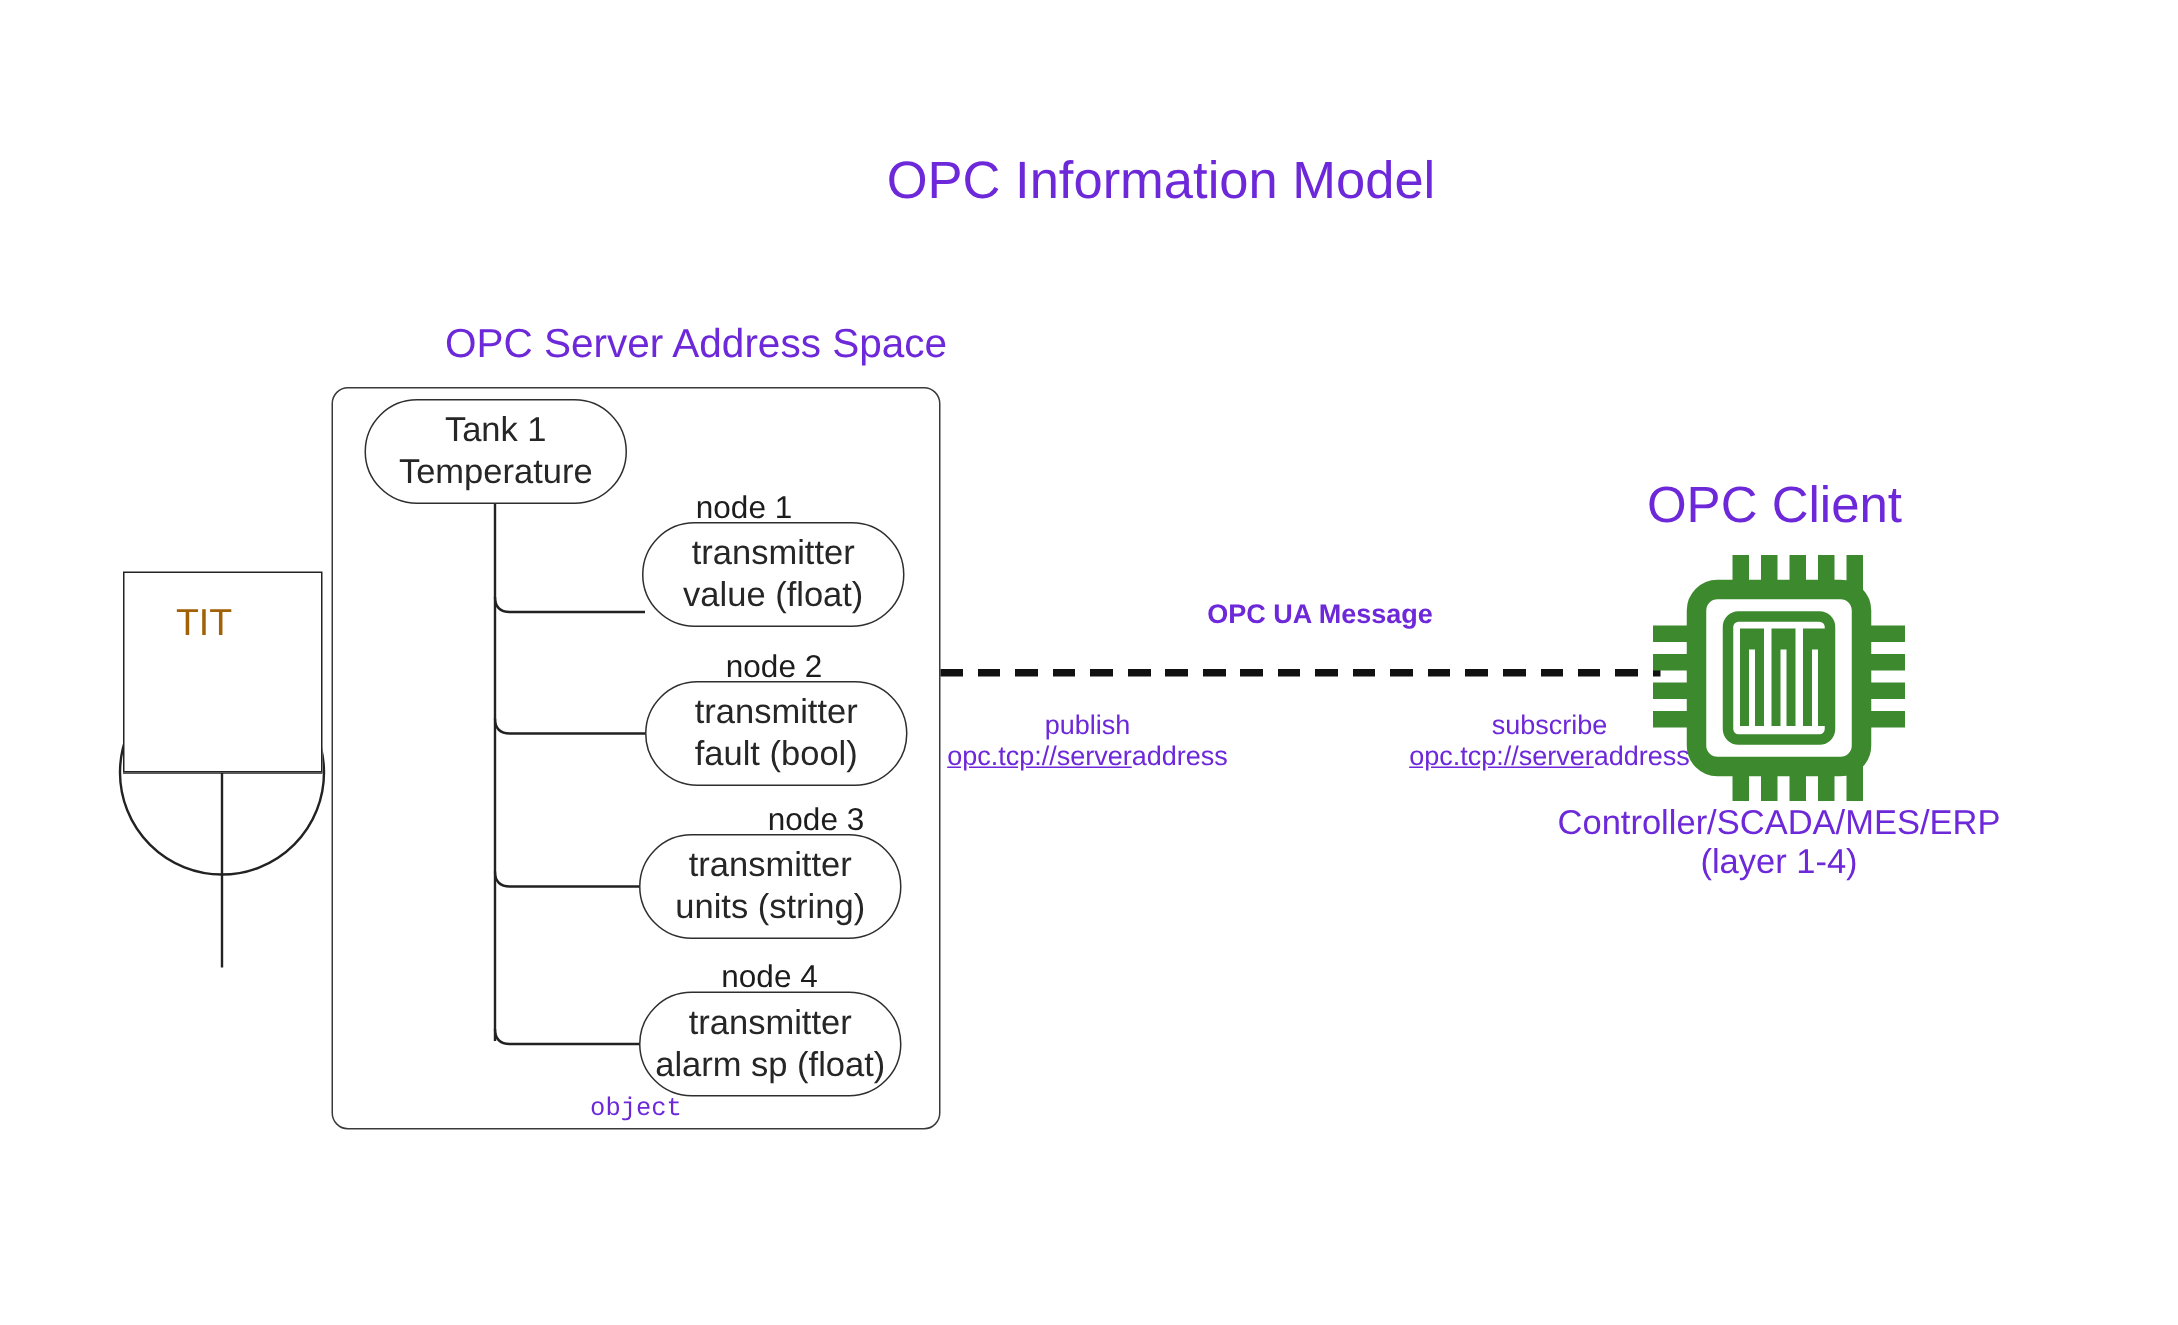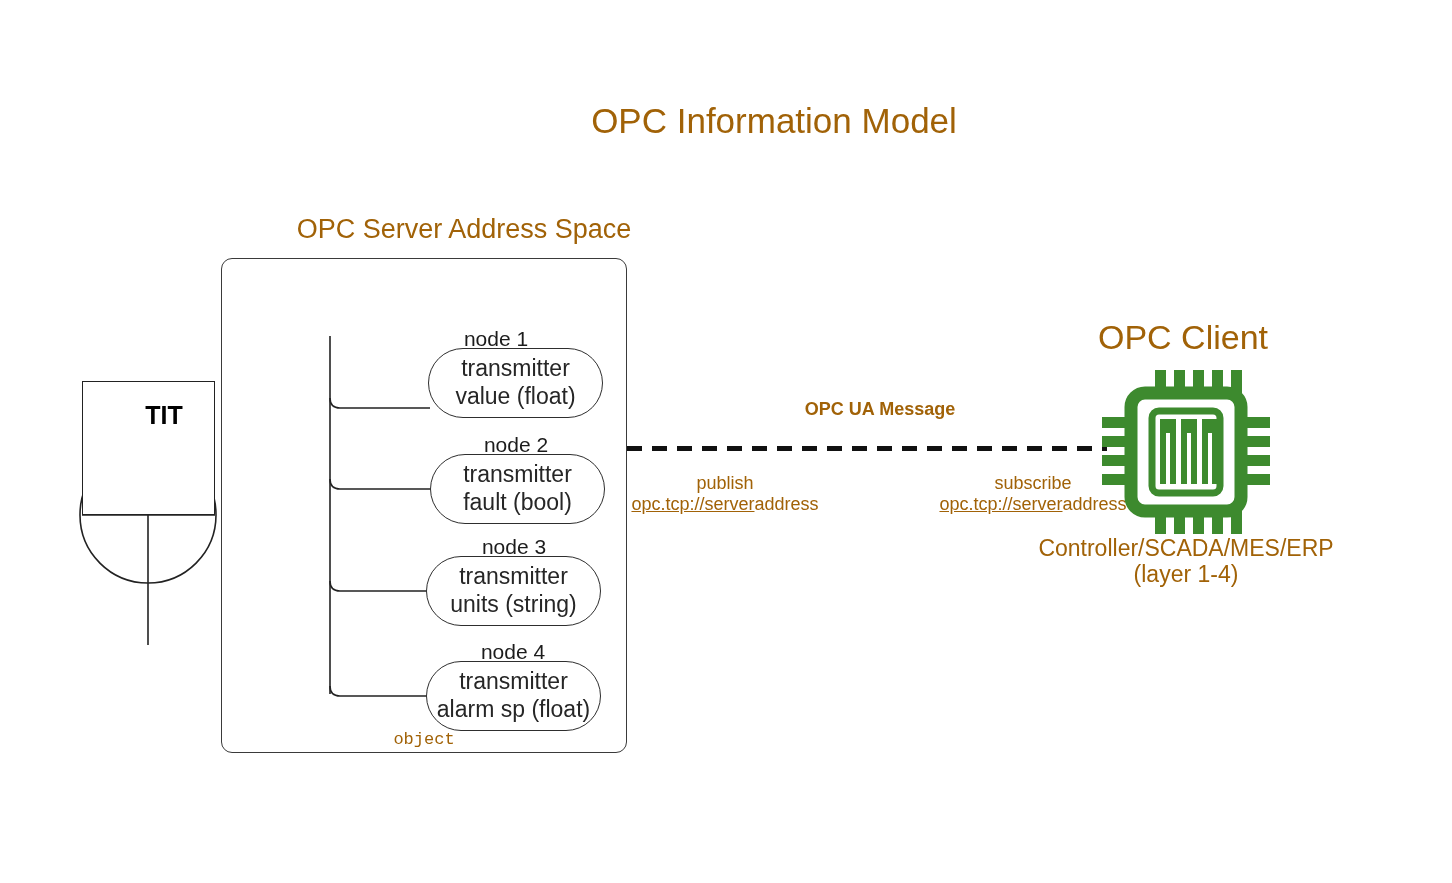--- a/index.html
+++ b/index.html
@@ -16,21 +16,21 @@
     position: relative;
     width: 1452px;
     height: 883px;
     background: #ffffff;
     overflow: hidden;
   }
   .ctr {
     position: absolute;
     text-align: center;
     white-space: nowrap;
-    color: #a16207;
+    color: #6d28d9;
     transform: translateX(-50%);
     line-height: 1.14;
   }
 
   
   #title {
     font-size: 35px;
     left: 774px;
     top: 101px;
   }
@@ -102,46 +102,45 @@
 
   .node-tag {
     position: absolute;
     font-size: 21px;
     transform: translateX(-50%);
     color: #1c1c1c;
     white-space: nowrap;
   }
   #tag-1 { left: 496px; top: 327px; }
   #tag-2 { left: 516px; top: 433px; }
-  #tag-3 { left: 514px; top: 535px; }
+  #tag-3 { left: 544px; top: 535px; }
   #tag-4 { left: 513px; top: 640px; }
 
   
   #tree { position: absolute; left: 0; top: 0; width: 1452px; height: 883px; pointer-events: none; }
 
   
   #tit-box {
     position: absolute;
     left: 82px;
     top: 381px;
     width: 133px;
     height: 134px;
     border: 1.5px solid #222;
     box-sizing: border-box;
     background: #ffffff;
   }
   #tit-svg { position: absolute; left: 60px; top: 370px; width: 200px; height: 290px; }
   #tit-text {
     position: absolute;
-    left: 164px;
+    left: 136px;
     top: 401px;
     font-size: 25px;
     transform: translateX(-50%);
-    color: #000000;
-    font-weight: bold;
+    color: #a16207;
   }
 
   
   #msg-label {
     font-size: 18px;
     left: 880px;
     top: 399px;
     font-weight: bold;
   }
   #publish-label   { font-size: 18px; left: 725px; top: 473px; }
@@ -205,20 +204,24 @@
       <path d="M330,398 Q330,408 340,408 L430,408"></path>
 
       <path d="M330,479 Q330,489 340,489 L432,489"></path>
 
       <path d="M330,581 Q330,591 340,591 L428,591"></path>
 
       <path d="M330,686 Q330,696 340,696 L428,696"></path>
     </g>
   </svg>
 
+  <div class="pill" id="node-root">
+    <span>Tank 1</span>
+    <span>Temperature</span>
+  </div>
 
   <div class="node-tag" id="tag-1">node 1</div>
   <div class="pill var-pill" id="node-1">
     <span>transmitter</span>
     <span>value (float)</span>
   </div>
 
   <div class="node-tag" id="tag-2">node 2</div>
   <div class="pill var-pill" id="node-2">
     <span>transmitter</span>

